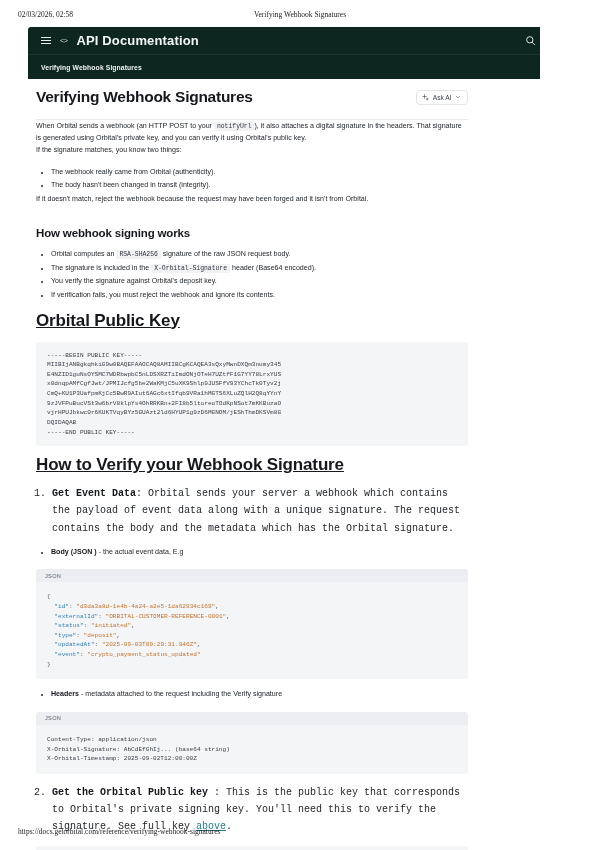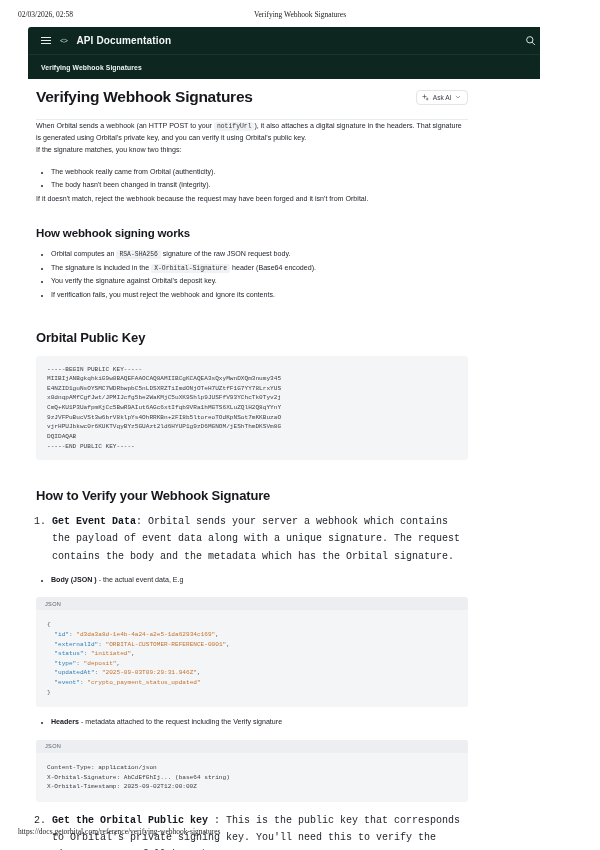--- a/index.html
+++ b/index.html
@@ -51,21 +51,21 @@
     padding: 0 14px 0 13px;
   }
   .topbar .left { display: flex; align-items: center; gap: 9px; }
   .hamburger { display: flex; flex-direction: column; gap: 2.2px; cursor: pointer; }
   .hamburger span { display: block; width: 10px; height: 1.1px; background: #e7efec; }
   .code-brackets {
     font-size: 7px; color: #cfe0da; letter-spacing: -0.5px;
     font-family: "Liberation Mono", monospace;
   }
   .brand {
-    font-size: 10px; color: #f2f7f5; font-weight: 600; letter-spacing: 0.15px;
+    font-size: 13px; color: #f2f7f5; font-weight: 600; letter-spacing: 0.15px;
   }
   .topbar .right { margin-left: auto; display: flex; align-items: center; gap: 12px; }
   .ico { width: 11px; height: 11px; display: block; }
   .ico svg { display: block; }
 
   .crumb-bar {
     height: 25px;
     display: flex; align-items: center;
     padding: 0 14px 0 13px;
     border-top: 1px solid #17362d;
@@ -123,22 +123,22 @@
     font-size: 10px; line-height: 1.72; color: #22262c; margin-bottom: 2px; font-family: Liberation Mono, monospace;
   }
   ol.steps li::marker { font-weight: 400; }
   .b { font-weight: 700; color: #15181d; }
 
   h2.sec {
     font-size: 11.5px; font-weight: 700; color: #16181d;
     margin: 22px 0 0 0; letter-spacing: -0.15px;
   }
   h3.sub {
-    font-size: 13px; font-weight: 700; color: #16181d;
-    margin: 28px 0 0 0; letter-spacing: -0.15px;
+    font-size: 17px; font-weight: 700; color: #16181d;
+    margin: 9px 0 0 0; letter-spacing: -0.15px; text-decoration: underline;
   }
 
   
   .codeblock {
     background: #f4f5f7;
     border-radius: 3px;
     margin-top: 11px;
     overflow: hidden;
   }
   .codeblock.plain { padding: 9px 11px; }

